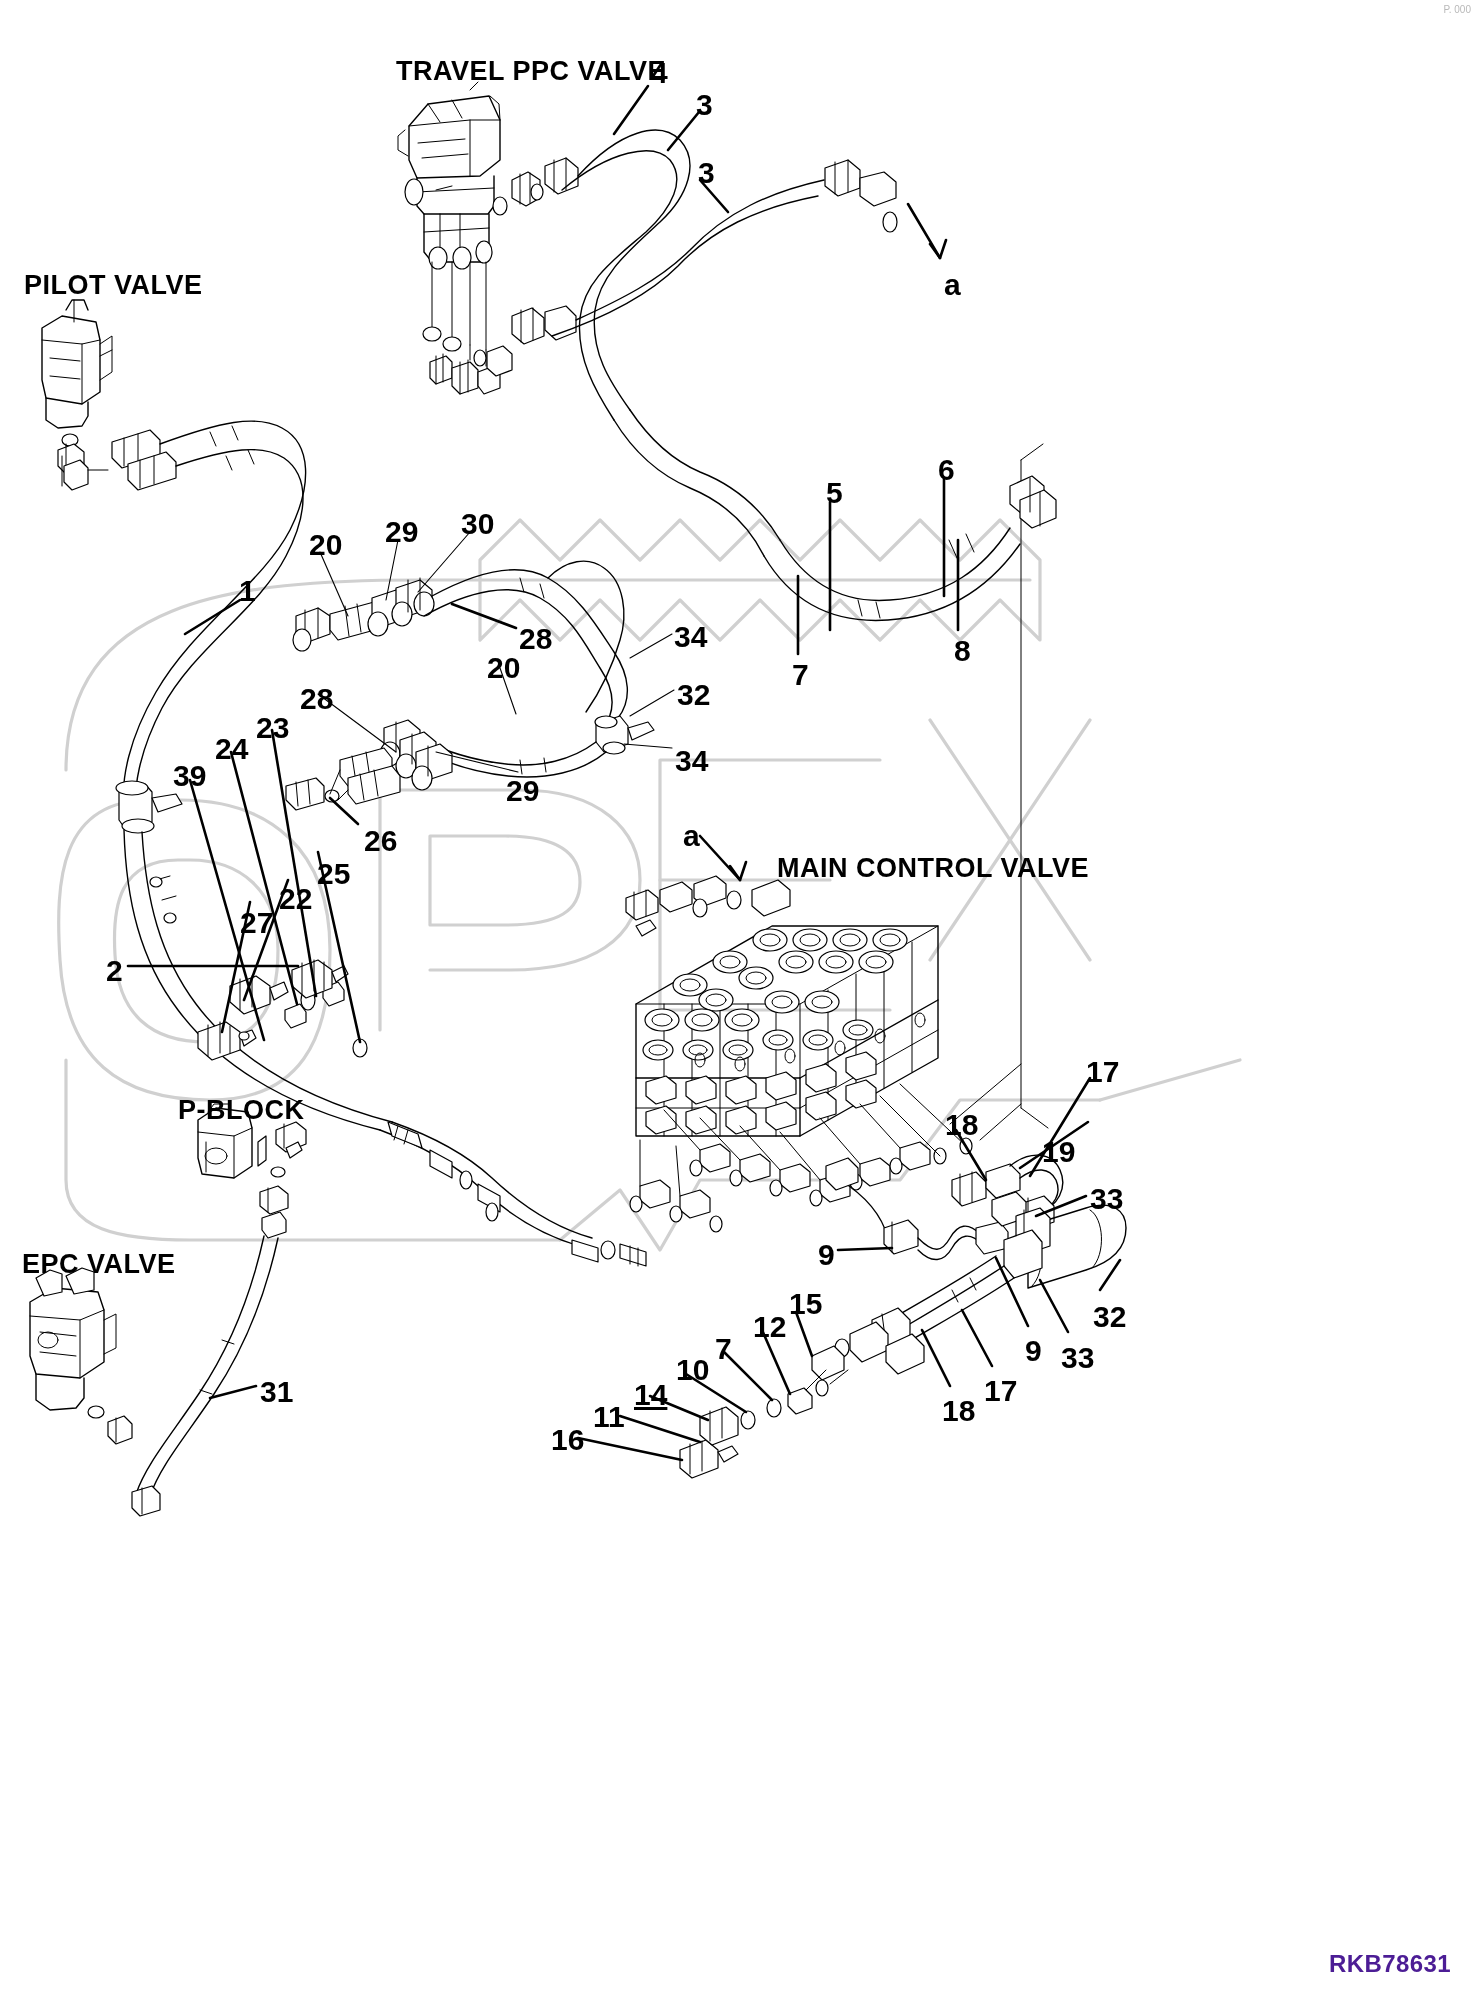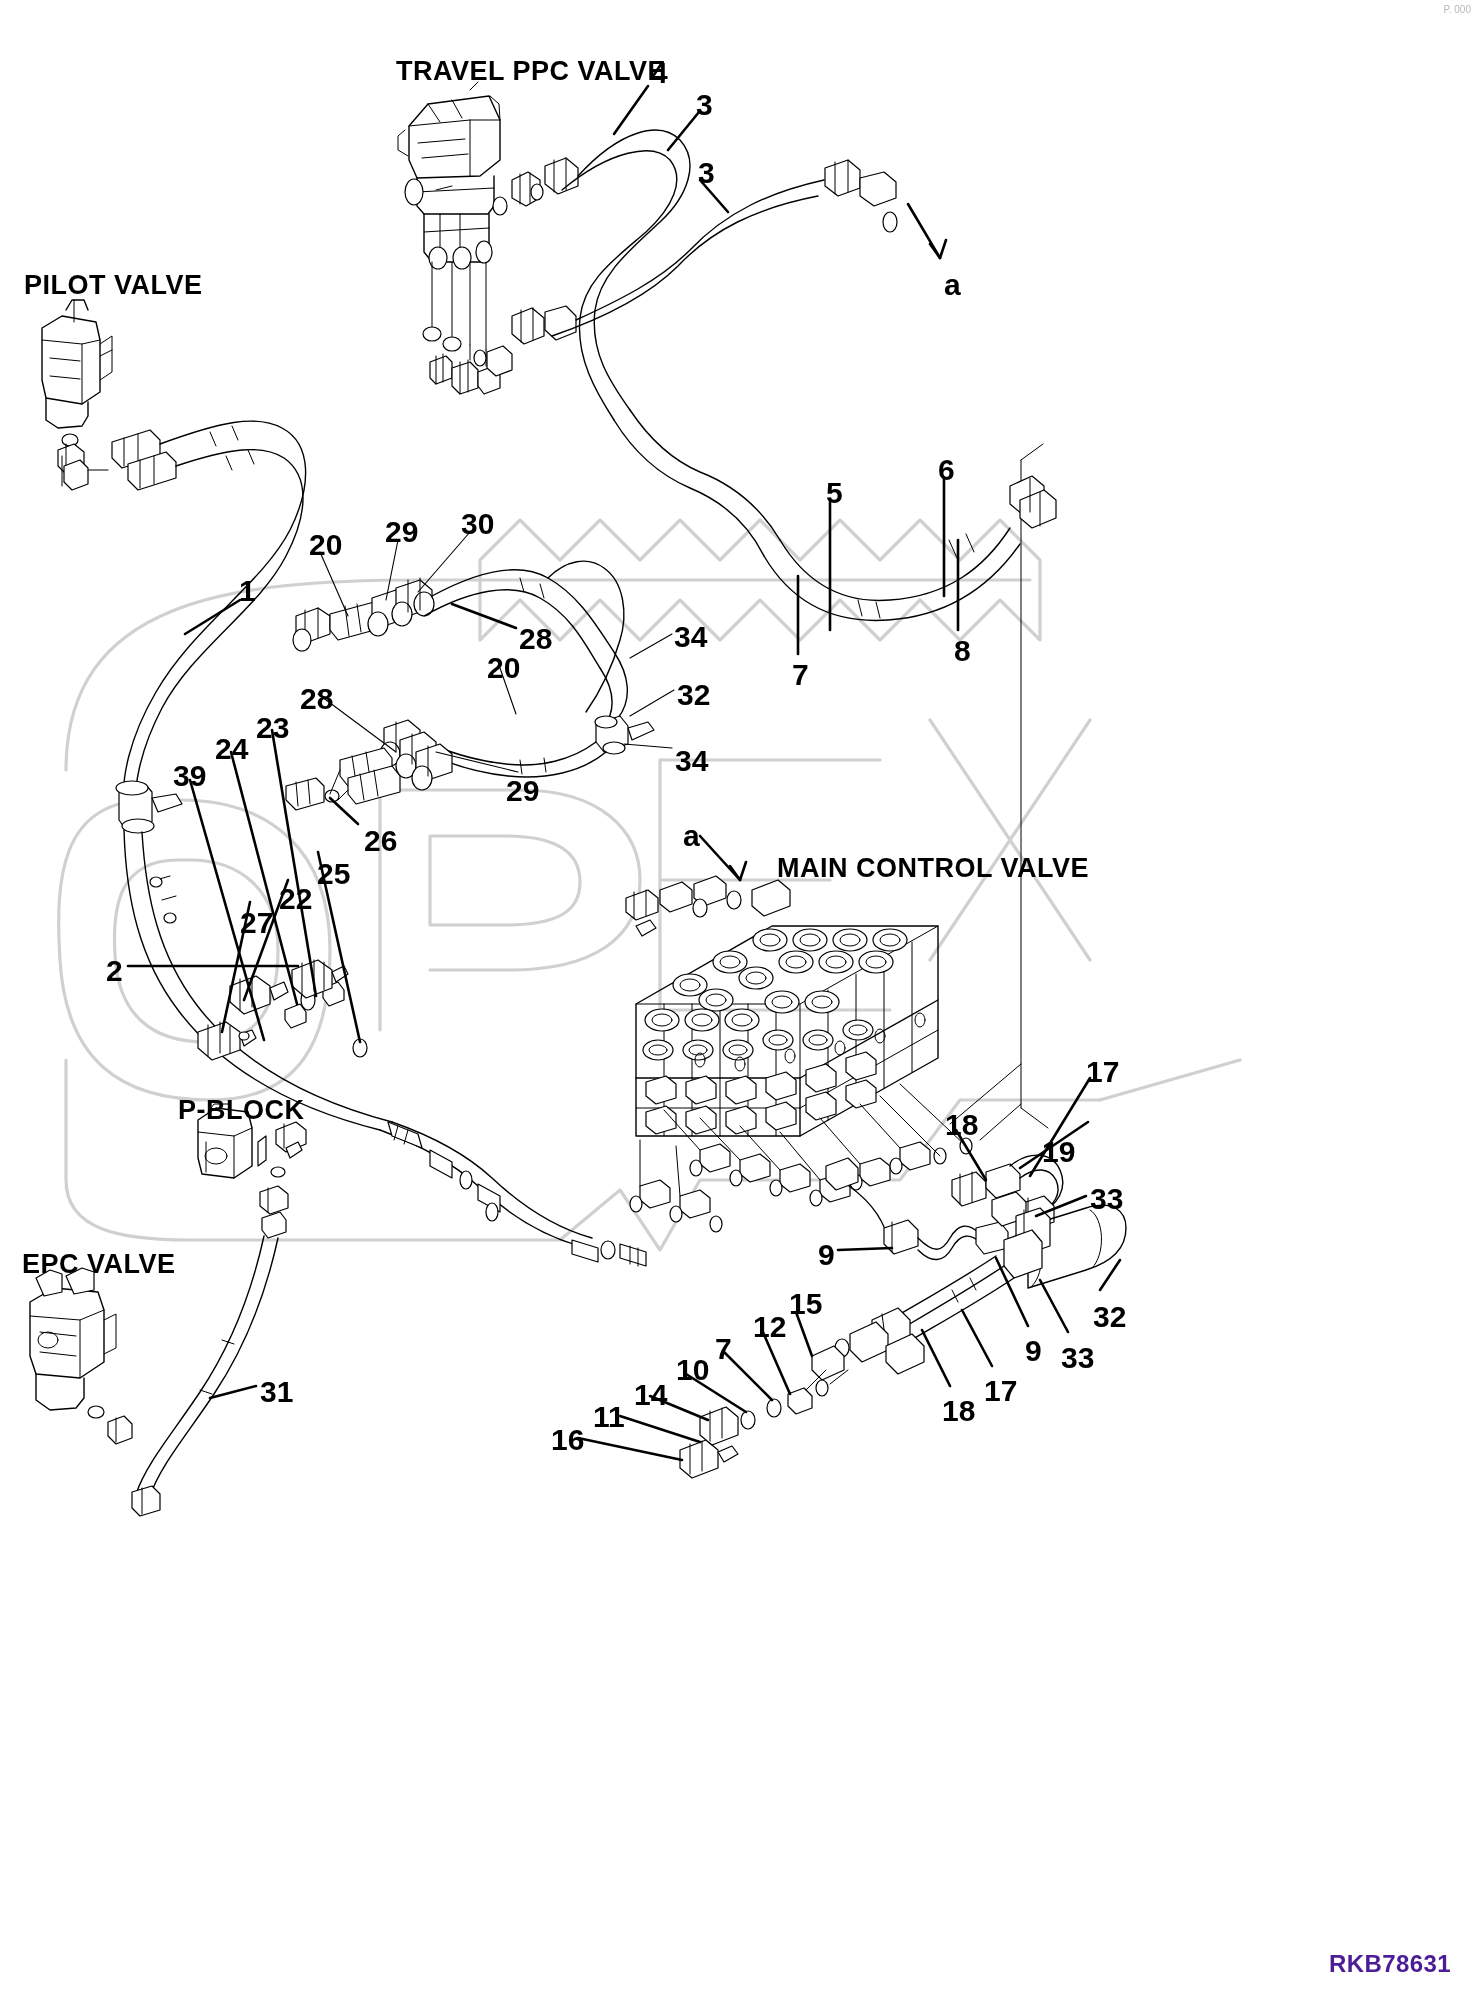--- a/index.html
+++ b/index.html
@@ -696,21 +696,21 @@
       <div class="lbl num" style="left: 1090px; top: 1184px;">33</div>
       <div class="lbl num" style="left: 818px; top: 1240px;">9</div>
       <div class="lbl num" style="left: 1093px; top: 1302px;">32</div>
       <div class="lbl num" style="left: 789px; top: 1289px;">15</div>
       <div class="lbl num" style="left: 753px; top: 1312px;">12</div>
       <div class="lbl num" style="left: 1061px; top: 1343px;">33</div>
       <div class="lbl num" style="left: 1025px; top: 1336px;">9</div>
       <div class="lbl num" style="left: 715px; top: 1334px;">7</div>
       <div class="lbl num" style="left: 984px; top: 1376px;">17</div>
       <div class="lbl num" style="left: 676px; top: 1355px;">10</div>
-      <div class="lbl num" style="left: 634px; top: 1380px;">14</div>
+      <div class="lbl num" style="left: 634px; top: 1380px; text-decoration: underline;">14</div>
       <div class="lbl num" style="left: 942px; top: 1396px;">18</div>
       <div class="lbl num" style="left: 593px; top: 1402px;">11</div>
       <div class="lbl num" style="left: 260px; top: 1377px;">31</div>
       <div class="lbl num" style="left: 551px; top: 1425px;">16</div>
     </div>
 
   <div class="partno">RKB78631</div>
   <div class="corner">P. 000</div>
 </div>
 

